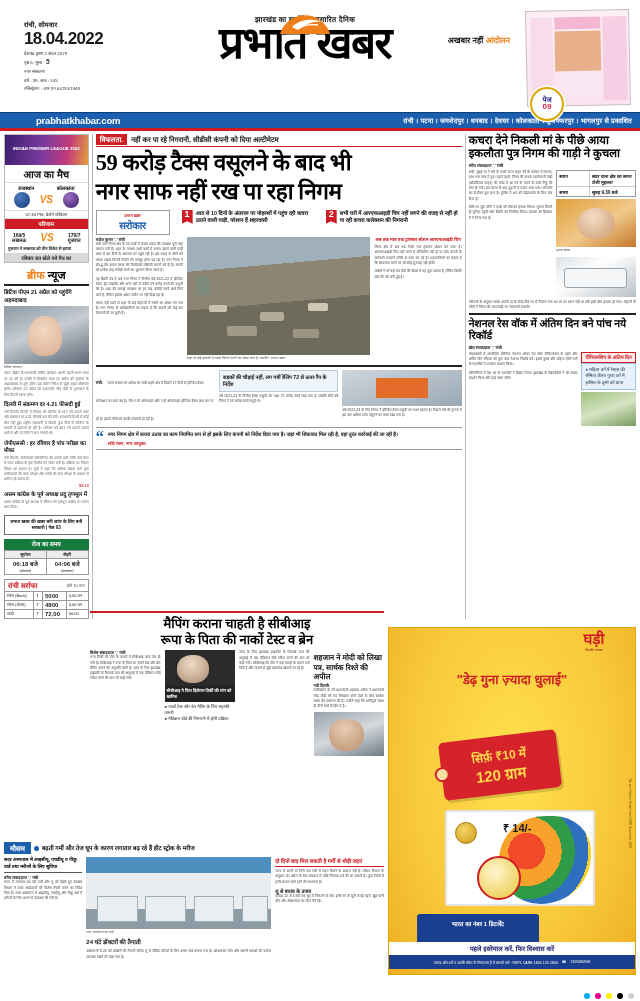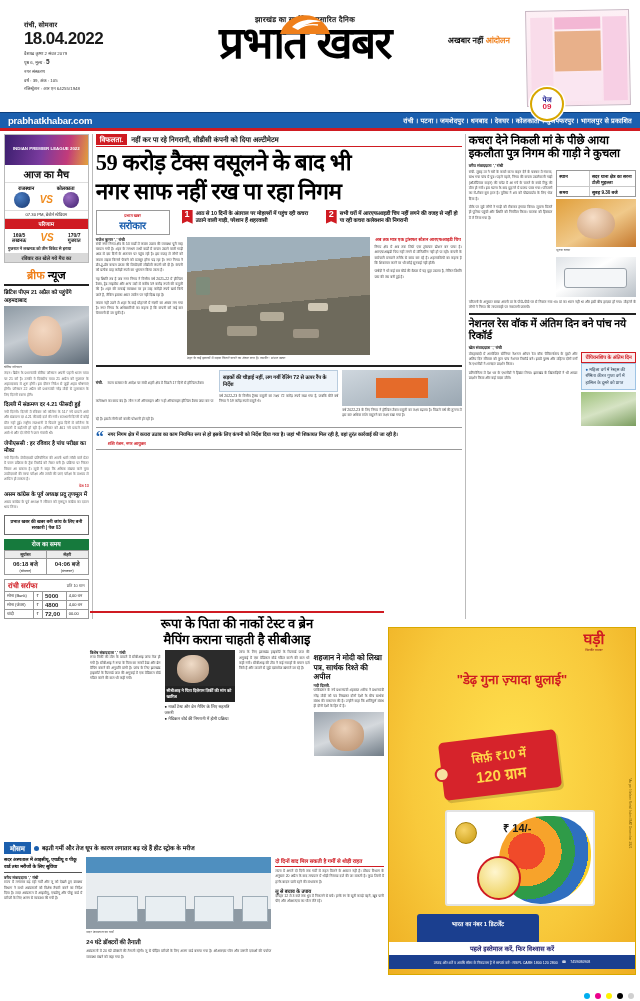--- a/index.html
+++ b/index.html
@@ -33,21 +33,21 @@
   .th-col { position:absolute; background:#f6d0e2; }
   .pagebadge { position:absolute; left:14px; bottom:-9px; width:34px; height:34px; border-radius:50%;
     background:#fff; border:2px solid #d8a700; display:flex; flex-direction:column; align-items:center;
     justify-content:center; font-size:7px; font-weight:bold; color:#1b1b8f; line-height:1.05; z-index:4;
     box-shadow:0 0 0 1.5px #fff; }
   .pagebadge .n { color:#d24; font-size:8px; }
 
   
   .bluebar { height:16px; background:#1b5fae; display:flex; align-items:center; justify-content:space-between;
     padding:0 8px; border-top:1px solid #0d3f7d; }
-  .bb-url { color:#fff; font-size:9.5px; font-weight:bold; letter-spacing:-.2px; }
+  .bb-url { color:#fff; font-size:9.5px; font-weight:bold; letter-spacing:-.2px;margin-left:28px; }
   .bb-cities { color:#fff; font-size:6.5px; font-weight:bold; letter-spacing:.2px; }
   .redline { height:2.5px; background:#cf1b22; }
 
   
   .cols { display:flex; padding:3px 4px 0 4px; gap:3px; }
   .col-l { width:86px; }
   .col-m { width:372px; }
   .col-r { width:170px; }
   .vline { width:1px; background:#bbb; }
   .body-txt { font-size:3.5px; line-height:1.52; color:#3a3a3a; text-align:justify; }
@@ -518,22 +518,22 @@
             <span>महिला वर्ग में रेस्ट्स की रष्मिता कीरत गुप्ता वर्ग में हासिल के दूसरे को प्राप्त</span>
           </div>
           <div class="photo race" style="margin-top:2px"></div>
         </div>
       </div>
     </div>
   </div>
 
   <div style="position:absolute; left:90px; top:608px; width:294px;">
     <div class="redrule"></div>
+    <div class="mid-hl" style="font-size:13px; text-align:center">मैपिंग कराना चाहती है सीबीआइ</div>
     <div class="mid-hl" style="font-size:13px; text-align:center">रूपा के पिता की नार्को टेस्ट व ब्रेन</div>
-    <div class="mid-hl" style="font-size:13px; text-align:center">मैपिंग कराना चाहती है सीबीआइ</div>
 
     <div class="flow3" style="margin-top:3px">
       <div>
         <div class="dateline">विशेष संवाददाता ',' रांची</div>
         <div class="body-txt">रूपा तिर्की की मौत के मामले में सीबीआइ जांच तेज हो गयी है। सीबीआइ ने रूपा के पिता का नार्को टेस्ट और ब्रेन मैपिंग कराने की अनुमति मांगी है। जांच के लिए झारखंड हाइकोर्ट के रिटायर्ड जज की अगुवाई में एक मेडिकल बोर्ड गठित करने की बात भी कही गयी।</div>
       </div>
       <div>
         <div class="photo girl"></div>
         <div style="background:#222;color:#fff;font-size:4.2px;font-weight:bold;padding:2px;line-height:1.35">सीबीआइ ने पिता दिलेराम तिर्की की मांग को खारिज</div>
         <div style="font-size:4.2px;line-height:1.5;color:#222;margin-top:2px">

